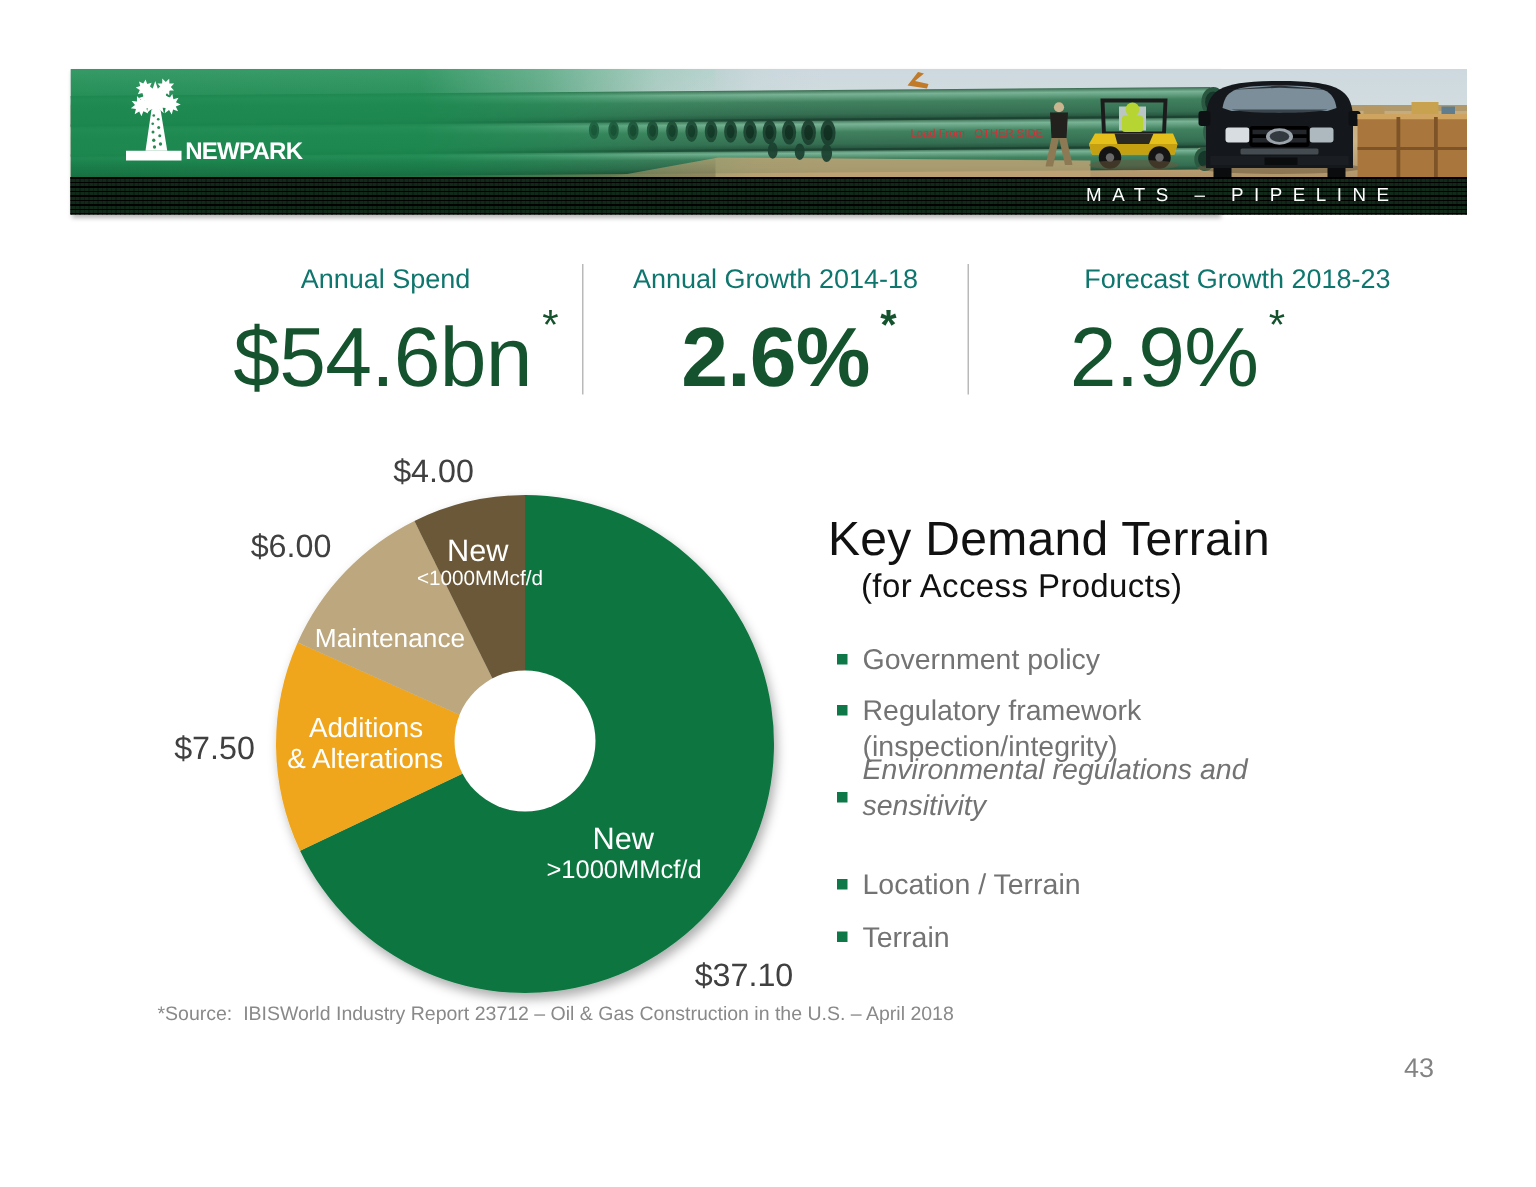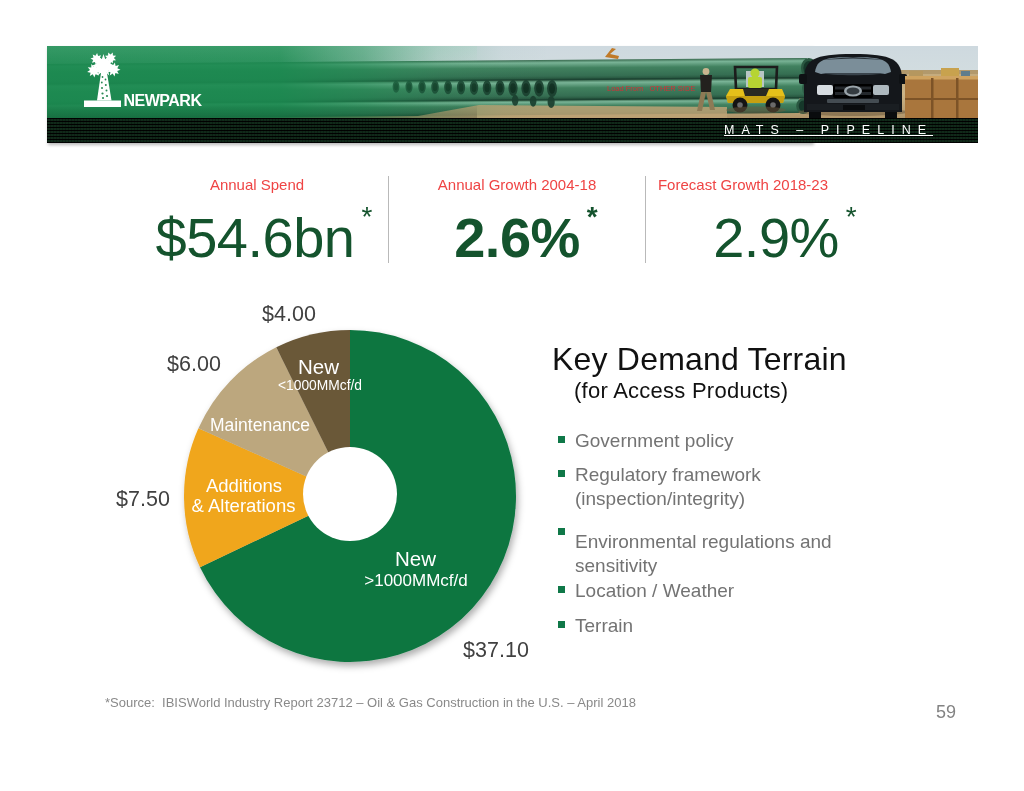--- a/index.html
+++ b/index.html
@@ -8,36 +8,36 @@
 
   
   #banner{left:47px;top:46px;width:766px;height:96.5px;box-shadow:1px 2px 3px rgba(0,0,0,0.28);}
   #photo{left:0;top:0;width:931px;height:72px;}
   #strip{left:0;top:72px;width:931px;height:24.5px;
     background-color:#060e09;
     background-image:
       repeating-linear-gradient(0deg, rgba(0,0,0,0.95) 0 1px, rgba(22,56,34,0.55) 1px 3px),
       repeating-linear-gradient(90deg, rgba(0,0,0,0.85) 0 1px, rgba(20,52,32,0.28) 1px 3px);
   }
-  #mats{right:45px;top:4.5px;color:#ffffff;font-size:12.5px;letter-spacing:7px;font-weight:400;text-decoration:underline;}
-
-  
-  .slabel{top:176px;width:300px;text-align:center;font-size:15px;color:#ef4444;}
+  #mats{right:45px;top:4.5px;color:#ffffff;font-size:12.5px;letter-spacing:7px;font-weight:400;}
+
+  
+  .slabel{top:176px;width:300px;text-align:center;font-size:18px;color:#0f766e;}
   .snum{top:205px;width:340px;text-align:center;font-size:56px;color:#14532d;letter-spacing:-0.5px;white-space:nowrap;}
   .snum .ast{font-size:28px;position:absolute;margin-left:7px;top:-4px;letter-spacing:0;}
   .sdiv{top:176px;width:1px;height:87px;background:#b9b9b9;}
 
   
   #kdd-title{left:552px;top:341px;font-size:32px;color:#111111;letter-spacing:0.2px;}
   #kdd-sub{left:574px;top:378px;font-size:22px;color:#111111;letter-spacing:0.25px;}
   .bullet{left:558px;width:7px;height:7px;background:#0f7848;}
   .bitem{left:575px;font-size:19px;color:#737373;line-height:24px;}
 
   
-  #src{left:105px;top:695px;font-size:13px;color:#898989;text-align:right;}
+  #src{left:105px;top:668px;font-size:13px;color:#898989;text-align:right;}
   #pagenum{left:936px;top:702px;font-size:18px;color:#838383;}
 </style>
 </head>
 <body>
 
 <div class="abs" id="banner">
   <svg class="abs" id="photo" width="931" height="72" viewBox="0 0 931 72" preserveAspectRatio="none">
     <defs>
       <linearGradient id="sky" x1="0" y1="0" x2="0" y2="1">
         <stop offset="0" stop-color="#ced9df"></stop>
@@ -211,22 +211,22 @@
       </g>
       <text x="76.5" y="60" font-size="16" font-weight="bold" letter-spacing="-0.5" font-family="Liberation Sans,sans-serif">NEWPARK</text>
     </g>
   </svg>
   <div class="abs" id="strip">
       <span class="abs" id="mats">MATS – PIPELINE</span>
     </div>
 </div>
 
 <div class="abs slabel" style="left:107px;">Annual Spend</div>
-<div class="abs slabel" style="left:367px;">Annual Growth 2004-18</div>
-<div class="abs slabel" style="left:593px;">Forecast Growth 2018-23</div>
+<div class="abs slabel" style="left:367px;">Annual Growth 2014-18</div>
+<div class="abs slabel" style="left:627px;text-align:right;">Forecast Growth 2018-23</div>
 <div class="abs snum" style="left:85px;">$54.6bn<span class="ast">*</span></div>
 <div class="abs snum" style="left:347px;font-weight:bold;">2.6%<span class="ast">*</span></div>
 <div class="abs snum" style="left:606px;">2.9%<span class="ast">*</span></div>
 <div class="abs sdiv" style="left:388px;"></div>
 <div class="abs sdiv" style="left:645px;"></div>
 
 <svg class="abs" style="left:100px;top:290px;" width="470" height="410" viewBox="100 290 470 410">
   <defs>
     <filter id="psh" x="-15%" y="-15%" width="130%" height="130%">
       <feDropShadow dx="2" dy="4" stdDeviation="3.5" flood-color="#000000" flood-opacity="0.32"></feDropShadow>
@@ -257,20 +257,20 @@
 </svg>
 
 <div class="abs" id="kdd-title">Key Demand Terrain</div>
 <div class="abs" id="kdd-sub">(for Access Products)</div>
 
 <div class="abs bullet" style="top:436px;"></div>
 <div class="abs bitem" style="top:429px;">Government policy</div>
 <div class="abs bullet" style="top:470px;"></div>
 <div class="abs bitem" style="top:463px;">Regulatory framework<br>(inspection/integrity)</div>
 <div class="abs bullet" style="top:528px;"></div>
-<div class="abs bitem" style="top:530px;">Environmental regulations and<br>sensitivity</div>
+<div class="abs bitem" style="top:502px;font-style:italic;">Environmental regulations and<br>sensitivity</div>
 <div class="abs bullet" style="top:586px;"></div>
-<div class="abs bitem" style="top:579px;">Location / Weather</div>
+<div class="abs bitem" style="top:579px;">Location / Terrain</div>
 <div class="abs bullet" style="top:621px;"></div>
 <div class="abs bitem" style="top:614px;">Terrain</div>
 
 <div class="abs" id="src">*Source:&nbsp;&nbsp;IBISWorld Industry Report 23712 – Oil &amp; Gas Construction in the U.S. – April 2018</div>
-<div class="abs" id="pagenum">59</div>
+<div class="abs" id="pagenum">43</div>
 
 </body></html>

